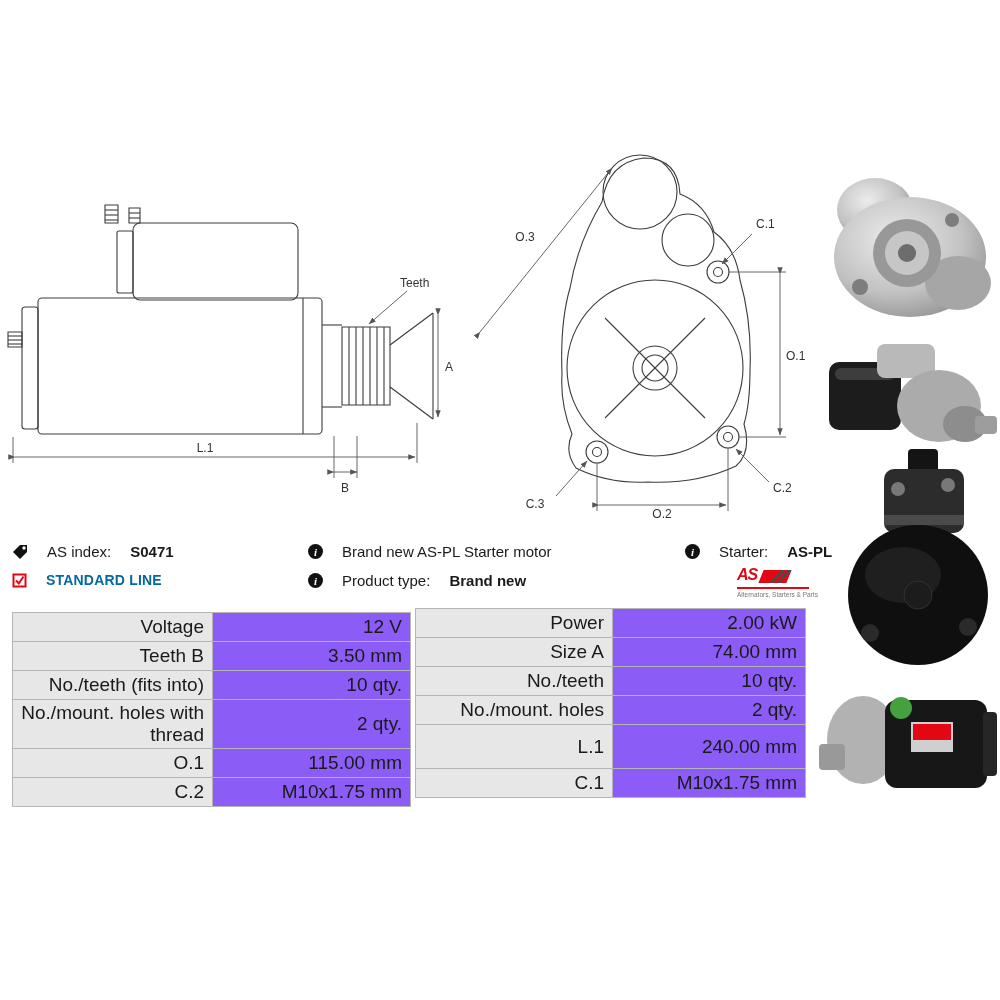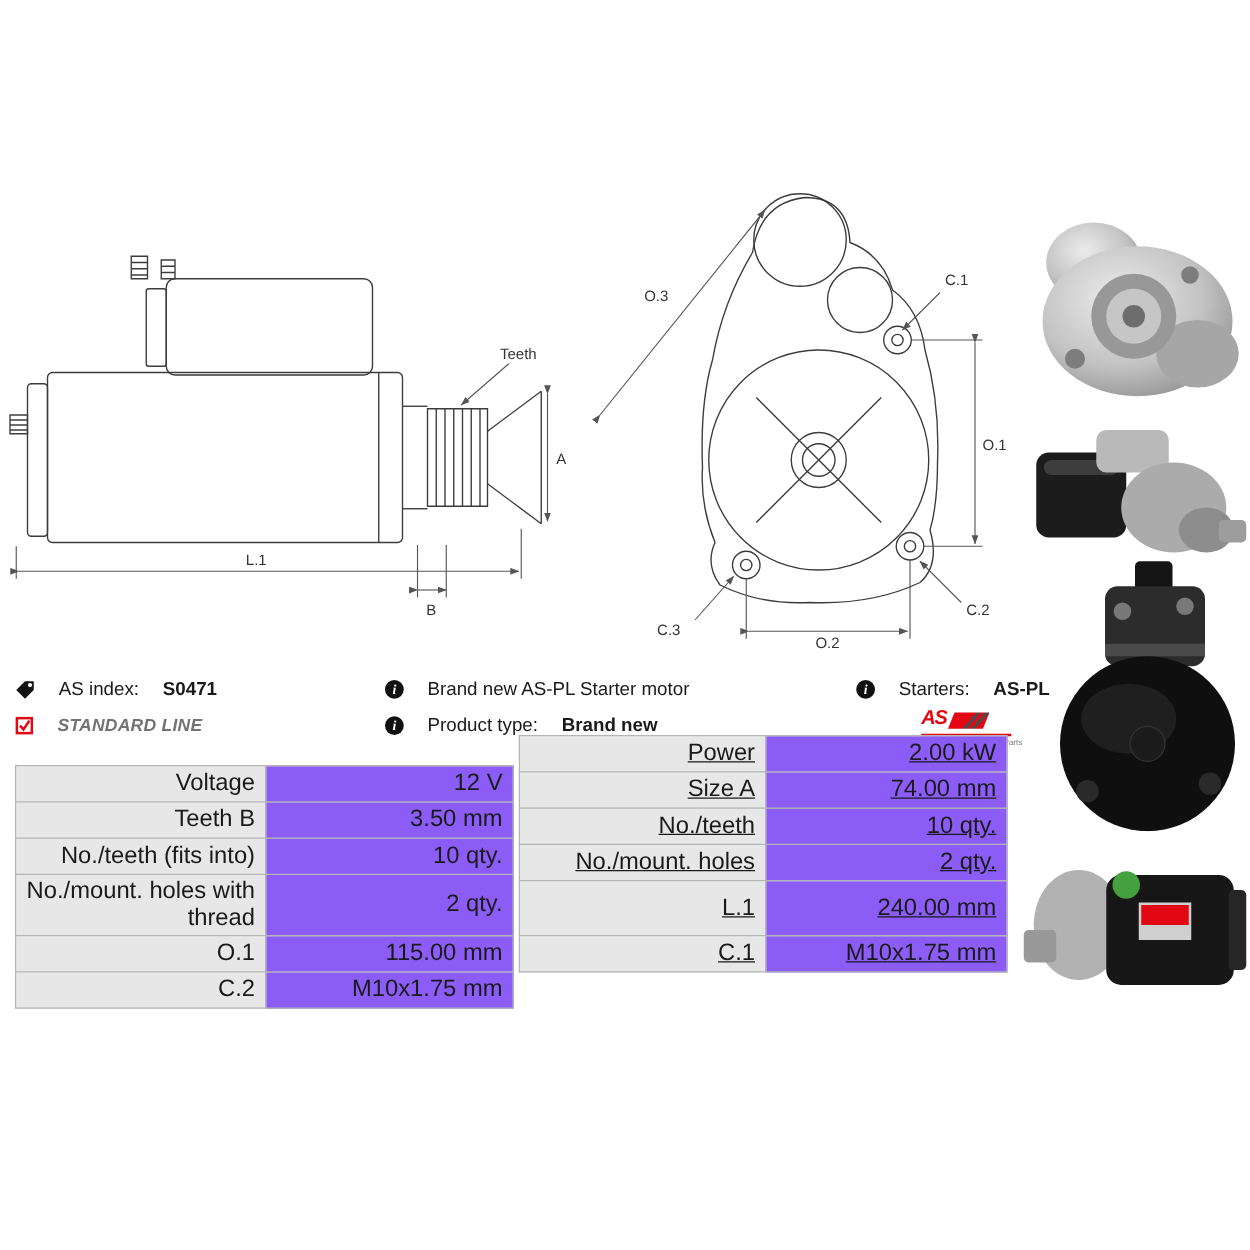--- a/index.html
+++ b/index.html
@@ -4,21 +4,21 @@
 <style>
   html,body{margin:0;padding:0;background:#fff;}
   body{width:1000px;height:1000px;font-family:"Liberation Sans",sans-serif;color:#1a1a1a;position:relative;overflow:hidden;}
   .abs{position:absolute;}
   
   svg text{font-family:"Liberation Sans",sans-serif;font-size:12px;fill:#333;}
   .draw path,.draw rect,.draw circle,.draw line,.draw ellipse,.draw polyline{vector-effect:non-scaling-stroke;}
   
   .info-row{display:flex;align-items:center;gap:19px;font-size:15px;white-space:nowrap;}
   .b{font-weight:bold;}
-  .red{color:#737373;font-weight:bold;font-size:14px;letter-spacing:.2px;font-style:italic;}
+  .red{color:#0369a1;font-weight:bold;font-size:14px;letter-spacing:.2px;}
   .info-icon{display:inline-flex;width:15px;height:15px;border-radius:50%;background:#111;color:#fff;
     align-items:center;justify-content:center;font-size:11px;font-weight:bold;font-style:italic;
     font-family:"Liberation Serif",serif;flex:0 0 15px;}
   
   .as-logo{width:72px;text-align:left;}
   .as-row{display:flex;align-items:flex-end;height:22px;}
   .as-text{color:#e30613;font-weight:bold;font-style:italic;font-size:16px;line-height:20px;letter-spacing:-1px;}
   .as-flag{width:28px;height:13px;margin-left:4px;margin-bottom:2px;transform:skewX(-22deg);
     background:linear-gradient(115deg,#e30613 52%,#4a4a4a 52% 62%,#e30613 62% 72%,#4a4a4a 72% 82%,#e30613 82%);}
   .as-underline{height:2px;background:#e30613;width:72px;margin-top:2px;}
@@ -213,21 +213,21 @@
 </div>
 
 <div class="abs info-row" style="left:308px;top:572px;">
   <span class="info-icon">i</span>
   <span>Product type:</span>
   <span class="b">Brand new</span>
 </div>
 
 <div class="abs info-row" style="left:685px;top:543px;">
   <span class="info-icon">i</span>
-  <span>Starters:</span>
+  <span>Starter:</span>
   <span class="b">AS-PL</span>
 </div>
 
 <div class="abs as-logo" style="left:737px;top:563px;">
   <div class="as-row">
     <span class="as-text">AS</span>
     <span class="as-flag"></span>
   </div>
   <div class="as-underline"></div>
   <div class="as-tagline">Alternators, Starters &amp; Parts</div>
@@ -259,21 +259,21 @@
     <td class="lbl">O.1</td>
     <td class="val">115.00 mm</td>
   </tr>
   <tr>
     <td class="lbl">C.2</td>
     <td class="val">M10x1.75 mm</td>
   </tr>
 </tbody>
   </table>
 
-<table class="spec abs" style="left:415px;top:588px;width:390px;text-decoration:underline;">
+<table class="spec abs" style="left:415px;top:608px;width:390px;">
   <colgroup>
       <col style="width:197px">
       <col style="width:193px">
     </colgroup>
   <tbody>
       <tr>
     <td class="lbl">Power</td>
     <td class="val">2.00 kW</td>
   </tr>
   <tr>

